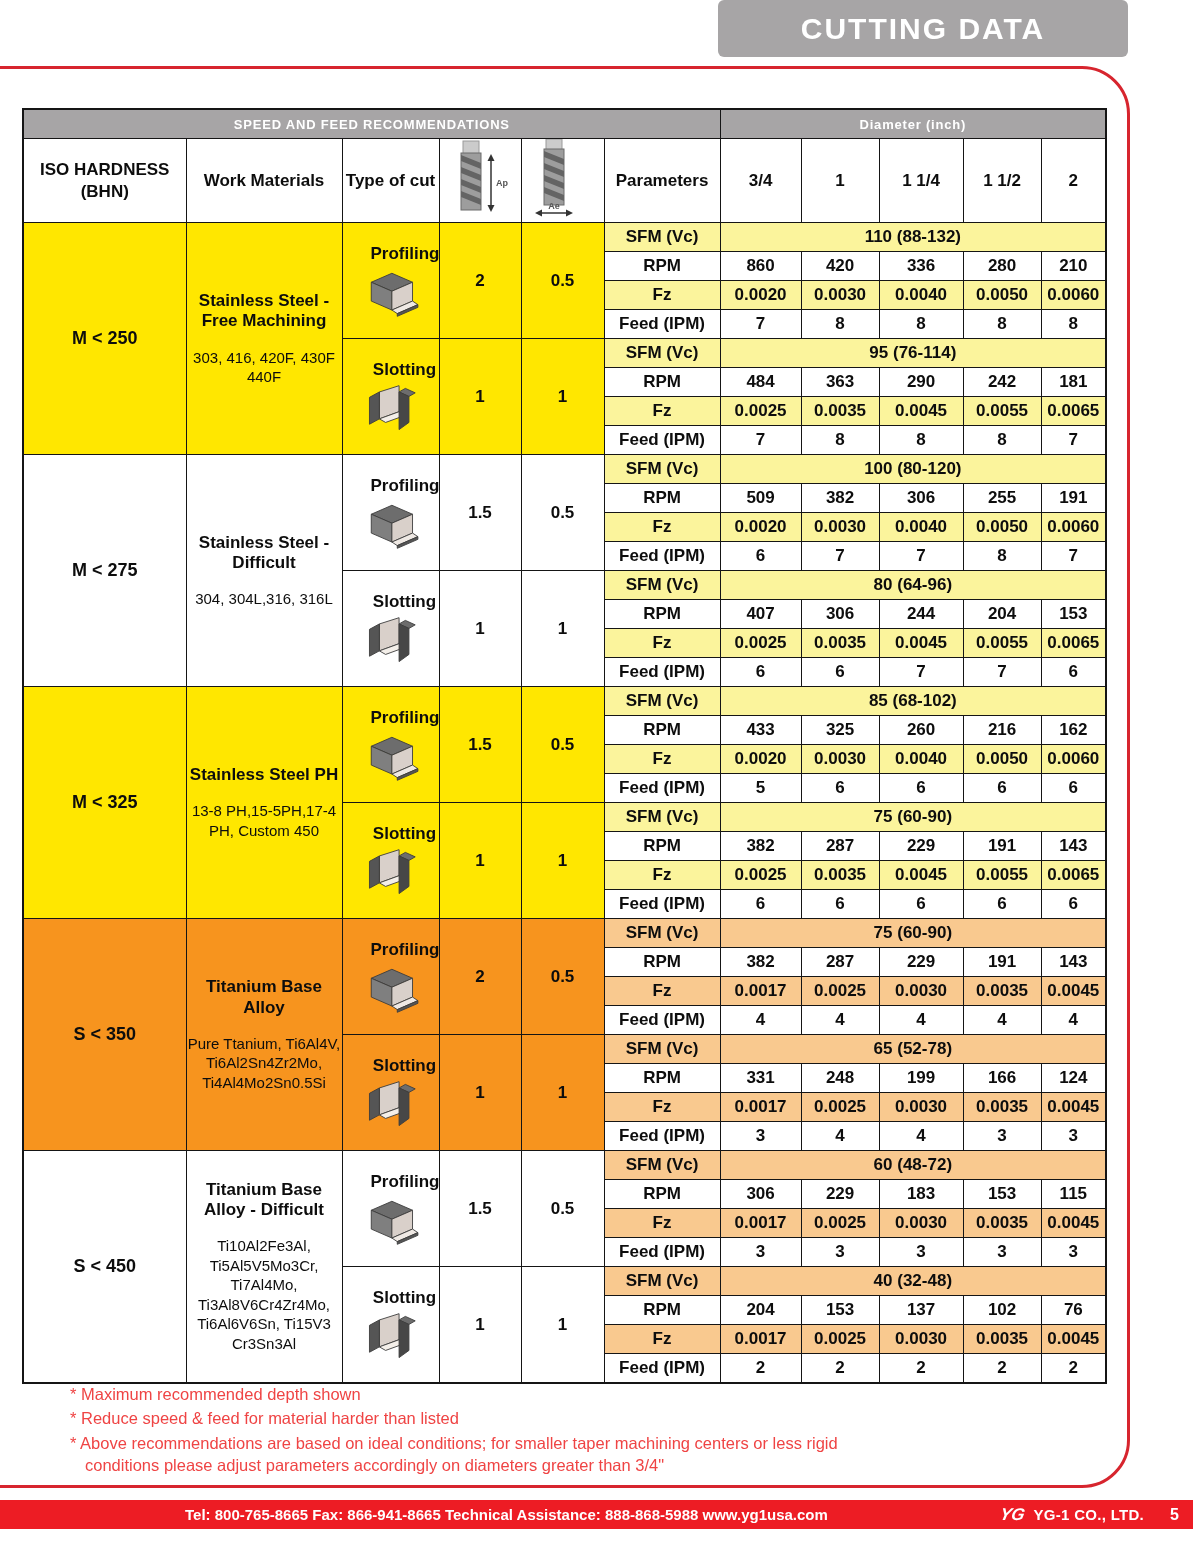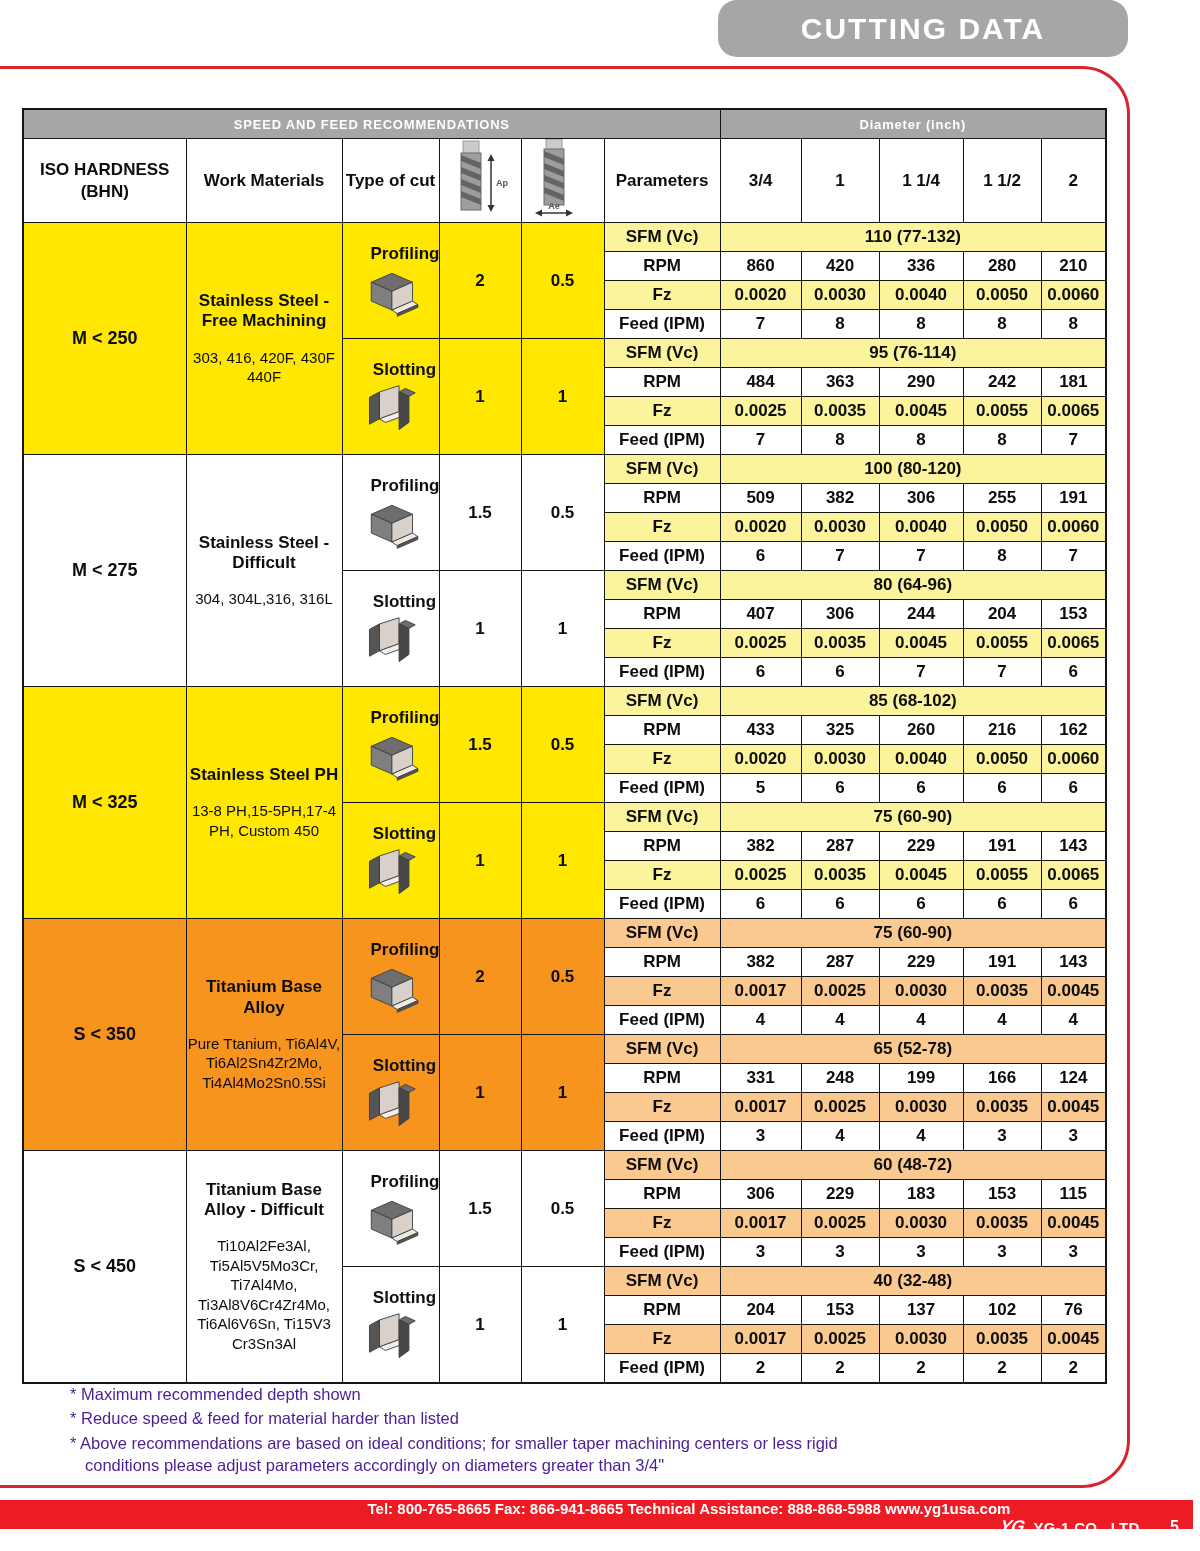--- a/index.html
+++ b/index.html
@@ -1,20 +1,20 @@
 <!DOCTYPE html>
 <html style="--yellow: #ffe700; --orange: #f7941e; --light_yellow: #fbf49c; --light_orange: #f9c98f; --header_gray: #a7a5a6; --frame_red: #d7252e; --footer_red: #ed1c24;"><head>
 <meta charset="utf-8">
 <style>
   html,body{margin:0;padding:0;}
   body{font-family:"Liberation Sans", sans-serif;}
   .page{position:relative;width:1200px;height:1551px;background:#ffffff;overflow:hidden;}
 
   .title-box{position:absolute;left:718px;top:0;width:410px;height:57px;background:var(--header_gray);
-    border-radius:19px;display:flex;align-items:center;justify-content:center;}
+    border-radius:6px;display:flex;align-items:center;justify-content:center;}
   .title-box span{color:#fff;font-size:30px;font-weight:bold;letter-spacing:2px;}
 
   .frame{position:absolute;left:-60px;top:66px;width:1190px;height:1422px;box-sizing:border-box;
     border:3px solid var(--frame_red);border-radius:48px;}
 
   table.cut-table{position:absolute;left:22px;top:108px;border-collapse:collapse;table-layout:fixed;
     width:1083px;border:2.5px solid #151515;}
   .cut-table td{border:1.5px solid #151515;text-align:center;vertical-align:middle;
     font-weight:bold;color:#0d0d0d;padding:0;overflow:hidden;}
   tr.band td{height:28px;background:var(--header_gray);color:#ffffff;font-size:13px;letter-spacing:0.8px;}
@@ -28,25 +28,25 @@
   .cut{vertical-align:top;padding-top:5px;}
   .cut-label{display:block;margin:2px 0 3px 0;padding-left:28px;}
   .cut-icon{display:block;margin:2px auto 0 auto;}
 
   .bg-yellow{background:var(--yellow);}
   .bg-orange{background:var(--orange);}
   .bg-white{background:#ffffff;}
   .bg-light-yellow{background:var(--light_yellow);}
   .bg-light-orange{background:var(--light_orange);}
 
-  .footnotes{position:absolute;left:70px;top:1383px;width:800px;color:#4c1d95;}
+  .footnotes{position:absolute;left:70px;top:1383px;width:800px;color:#ef4444;}
   .fn{font-size:16.5px;line-height:1.35;padding-left:15px;text-indent:-15px;margin-bottom:2px;}
 
   .footer-bar{position:absolute;left:0;top:1500px;width:1193px;height:29px;background:var(--footer_red);
-    display:flex;align-items:center;color:#fff;font-weight:bold;font-size:15px;flex-direction:column;}
+    display:flex;align-items:center;color:#fff;font-weight:bold;font-size:15px;}
   .f-contact{margin-left:185px;}
   .f-right{margin-left:auto;margin-right:14px;display:flex;align-items:center;}
   .f-logo{font-style:italic;font-weight:bold;font-size:17px;transform:skewX(-12deg);margin-right:9px;}
   .f-company{letter-spacing:0.3px;}
   .f-page{margin-left:26px;font-size:16px;}
 </style>
 </head>
 <body>
 
 <div class="page">
@@ -129,21 +129,21 @@
     <polygon points="10,17 33,7 56,17 33,27" fill="#6d6d6d" stroke="#3c3c3c"></polygon>
     <polygon points="10,17 10,38 33,48 33,27" fill="#7f7f7f" stroke="#3c3c3c"></polygon>
     <polygon points="33,27 56,17 56,38 33,48" fill="#d9d0ca" stroke="#3c3c3c"></polygon>
     <polygon points="33,48 56,38 62,42 39,52" fill="#efe9e4" stroke="#3c3c3c"></polygon>
     <polygon points="39,52 62,42 62,45 39,55" fill="#565656" stroke="#3c3c3c"></polygon>
   </svg>
           </td>
           <td rowspan="4" class="num bg-yellow">2</td>
           <td rowspan="4" class="num bg-yellow">0.5</td>
           <td class="plabel bg-light-yellow">SFM (Vc)</td>
-          <td class="val bg-light-yellow" colspan="5">110 (77-132)</td>
+          <td class="val bg-light-yellow" colspan="5">110 (88-132)</td>
         </tr>
         <tr>
           <td class="plabel bg-white">RPM</td>
           <td class="val bg-white">860</td>
           <td class="val bg-white">420</td>
           <td class="val bg-white">336</td>
           <td class="val bg-white">280</td>
           <td class="val bg-white">210</td>
         </tr>
         <tr>

